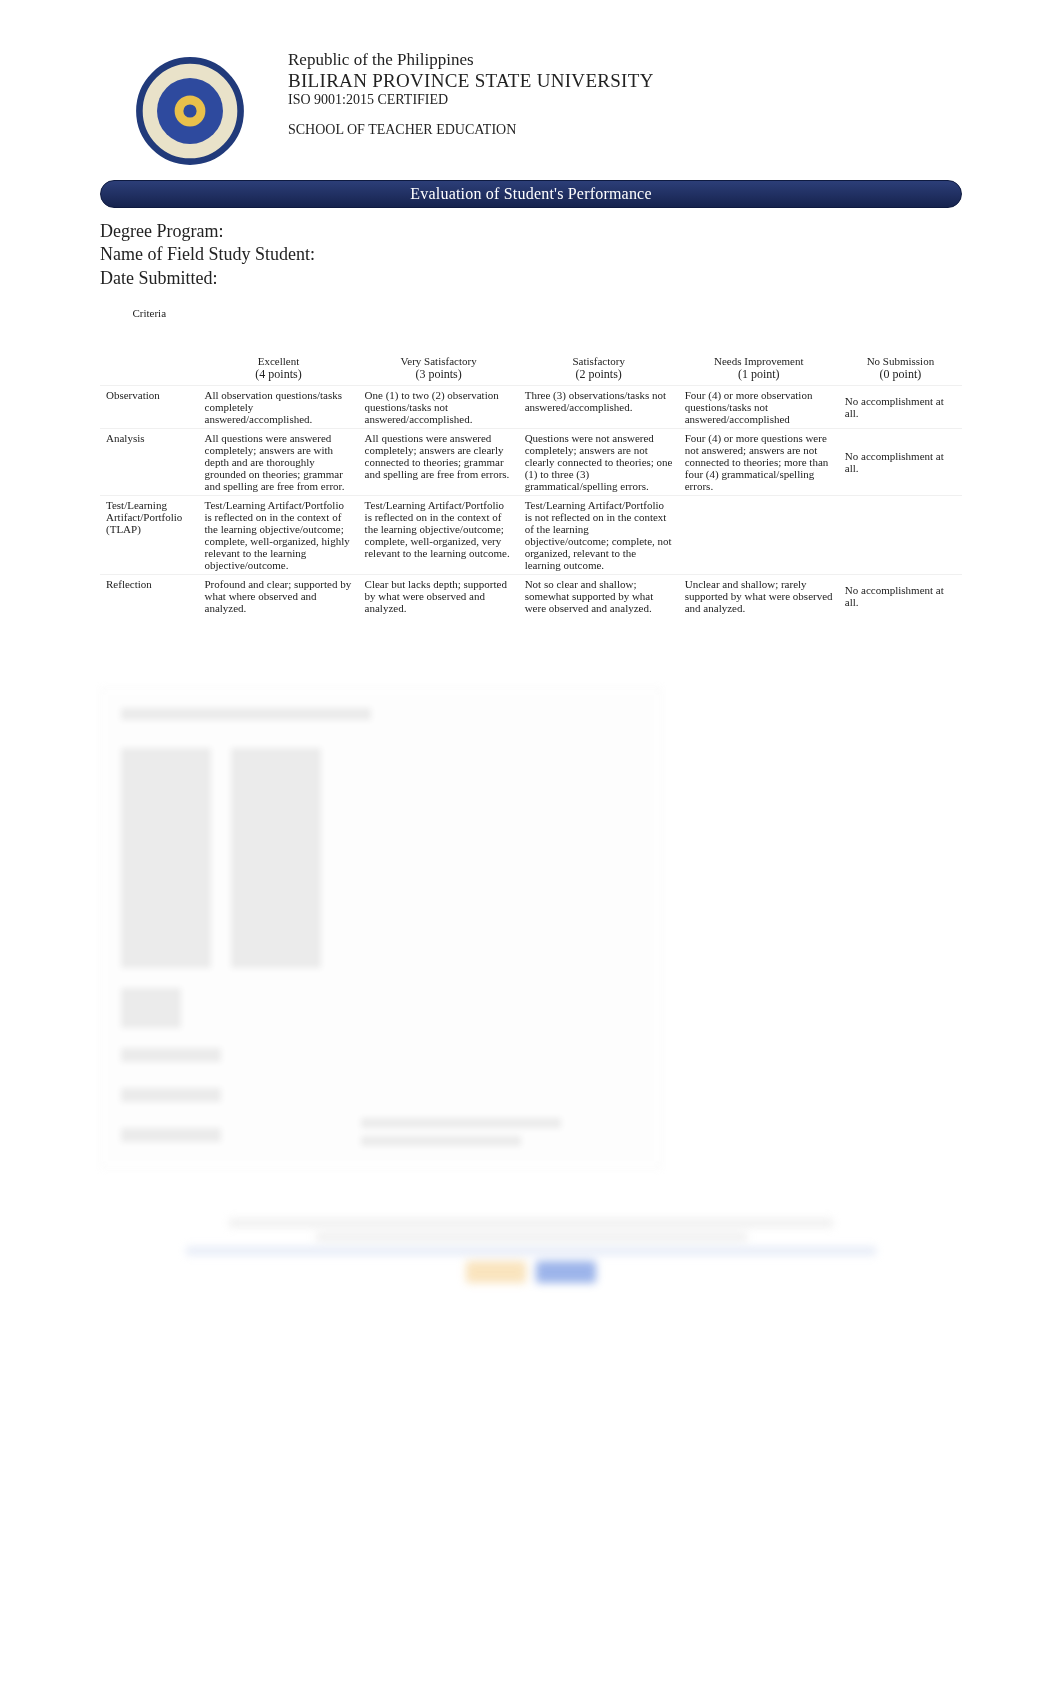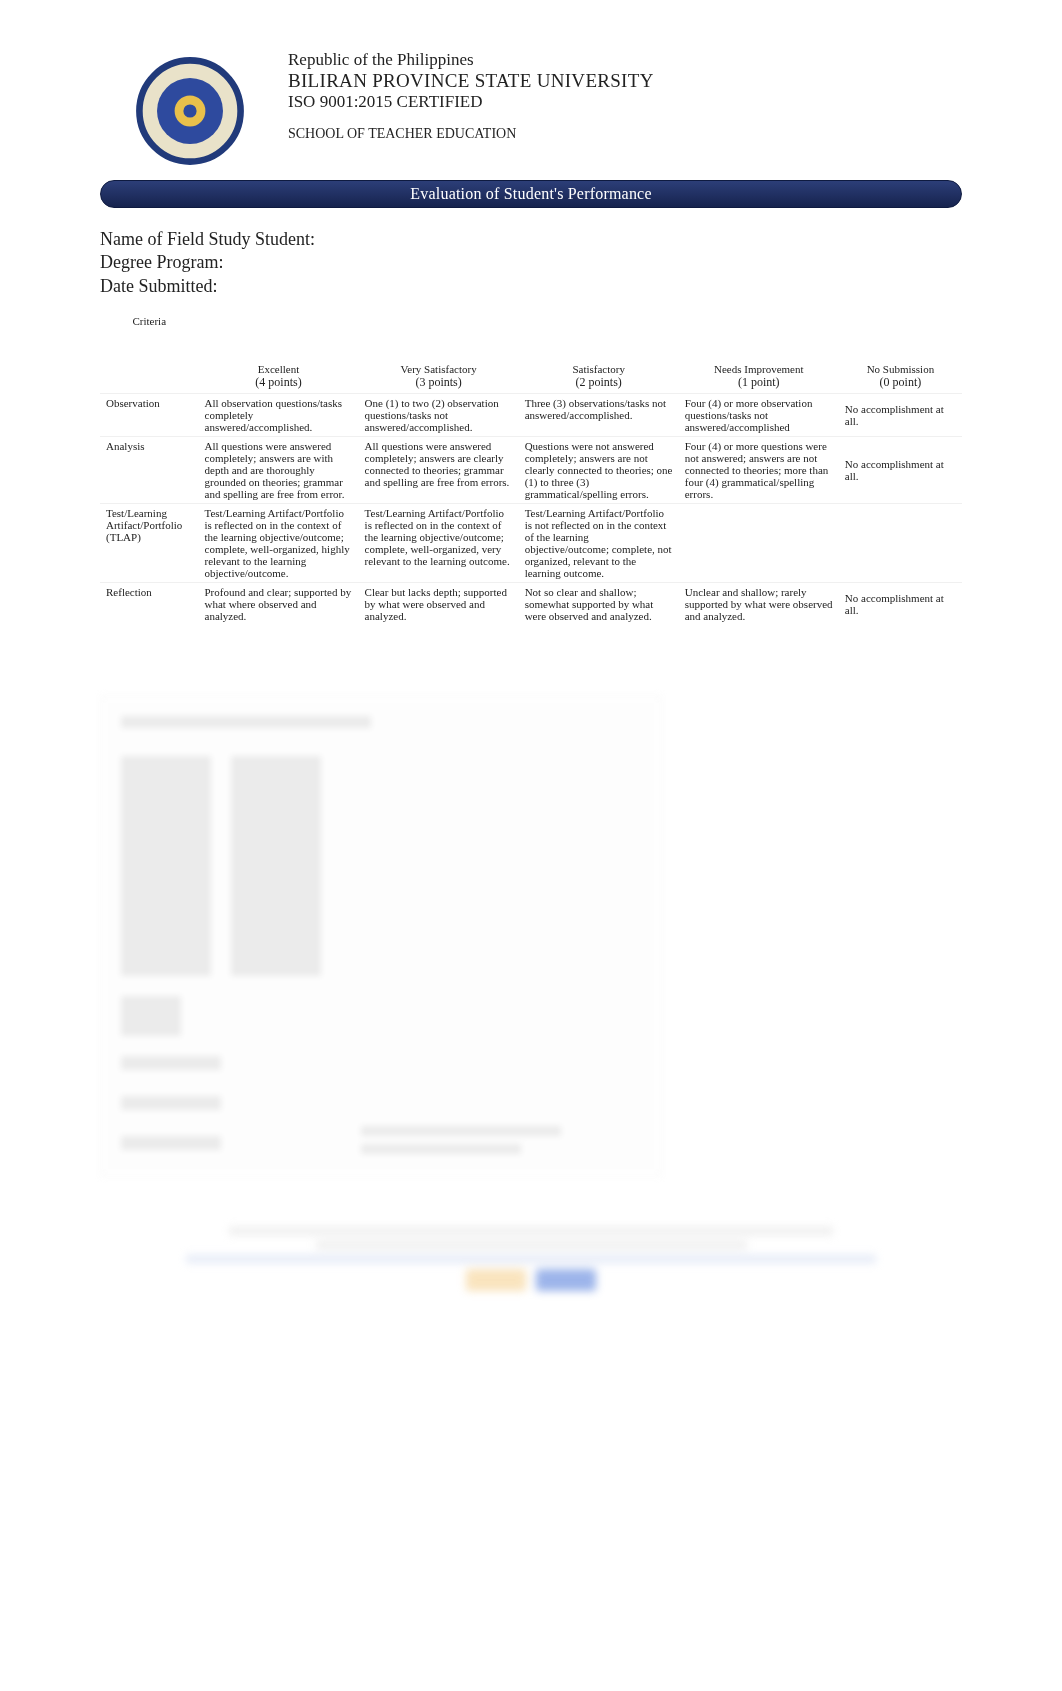--- a/index.html
+++ b/index.html
@@ -33,24 +33,24 @@
   }
   .logo-svg {
     width: 110px;
     height: 110px;
   }
   .header-text {
     padding-left: 8px;
   }
   .header-text .line1 { font-size: 17px; }
   .header-text .line2 { font-size: 19px; font-weight: 400; letter-spacing: 0.3px; }
-  .header-text .line3 { font-size: 17px; margin-bottom: 14px; }
+  .header-text .line3 { font-size: 14px; margin-bottom: 14px; }
   .header-text .line4 { font-size: 14px; }
   .blue-bar {
-    margin: 14px 0 20px 0;
+    margin: 14px 0 12px 0;
     height: 26px;
     background: linear-gradient(#2c3e78, #16234e);
     border: 1px solid #0e1a40;
     border-radius: 14px;
     color: #fff;
     font-size: 16px;
     display: flex;
     align-items: center;
     justify-content: center;
     letter-spacing: 0.2px;
@@ -147,22 +147,22 @@
         <div class="line3">ISO 9001:2015 CERTIFIED</div>
         <div class="line4">SCHOOL OF TEACHER EDUCATION</div>
       </div>
     </div>
 
     <div class="blue-bar">
       <span>Evaluation of Student's Performance</span>
     </div>
 
     <div class="meta">
+      <div>Degree Program:</div>
       <div>Name of Field Study Student:</div>
-      <div>Degree Program:</div>
       <div>Date Submitted:</div>
     </div>
 
     <table class="rubric">
       <colgroup>
         <col style="width:80px">
         <col style="width:130px">
         <col style="width:130px">
         <col style="width:130px">
         <col style="width:130px">

